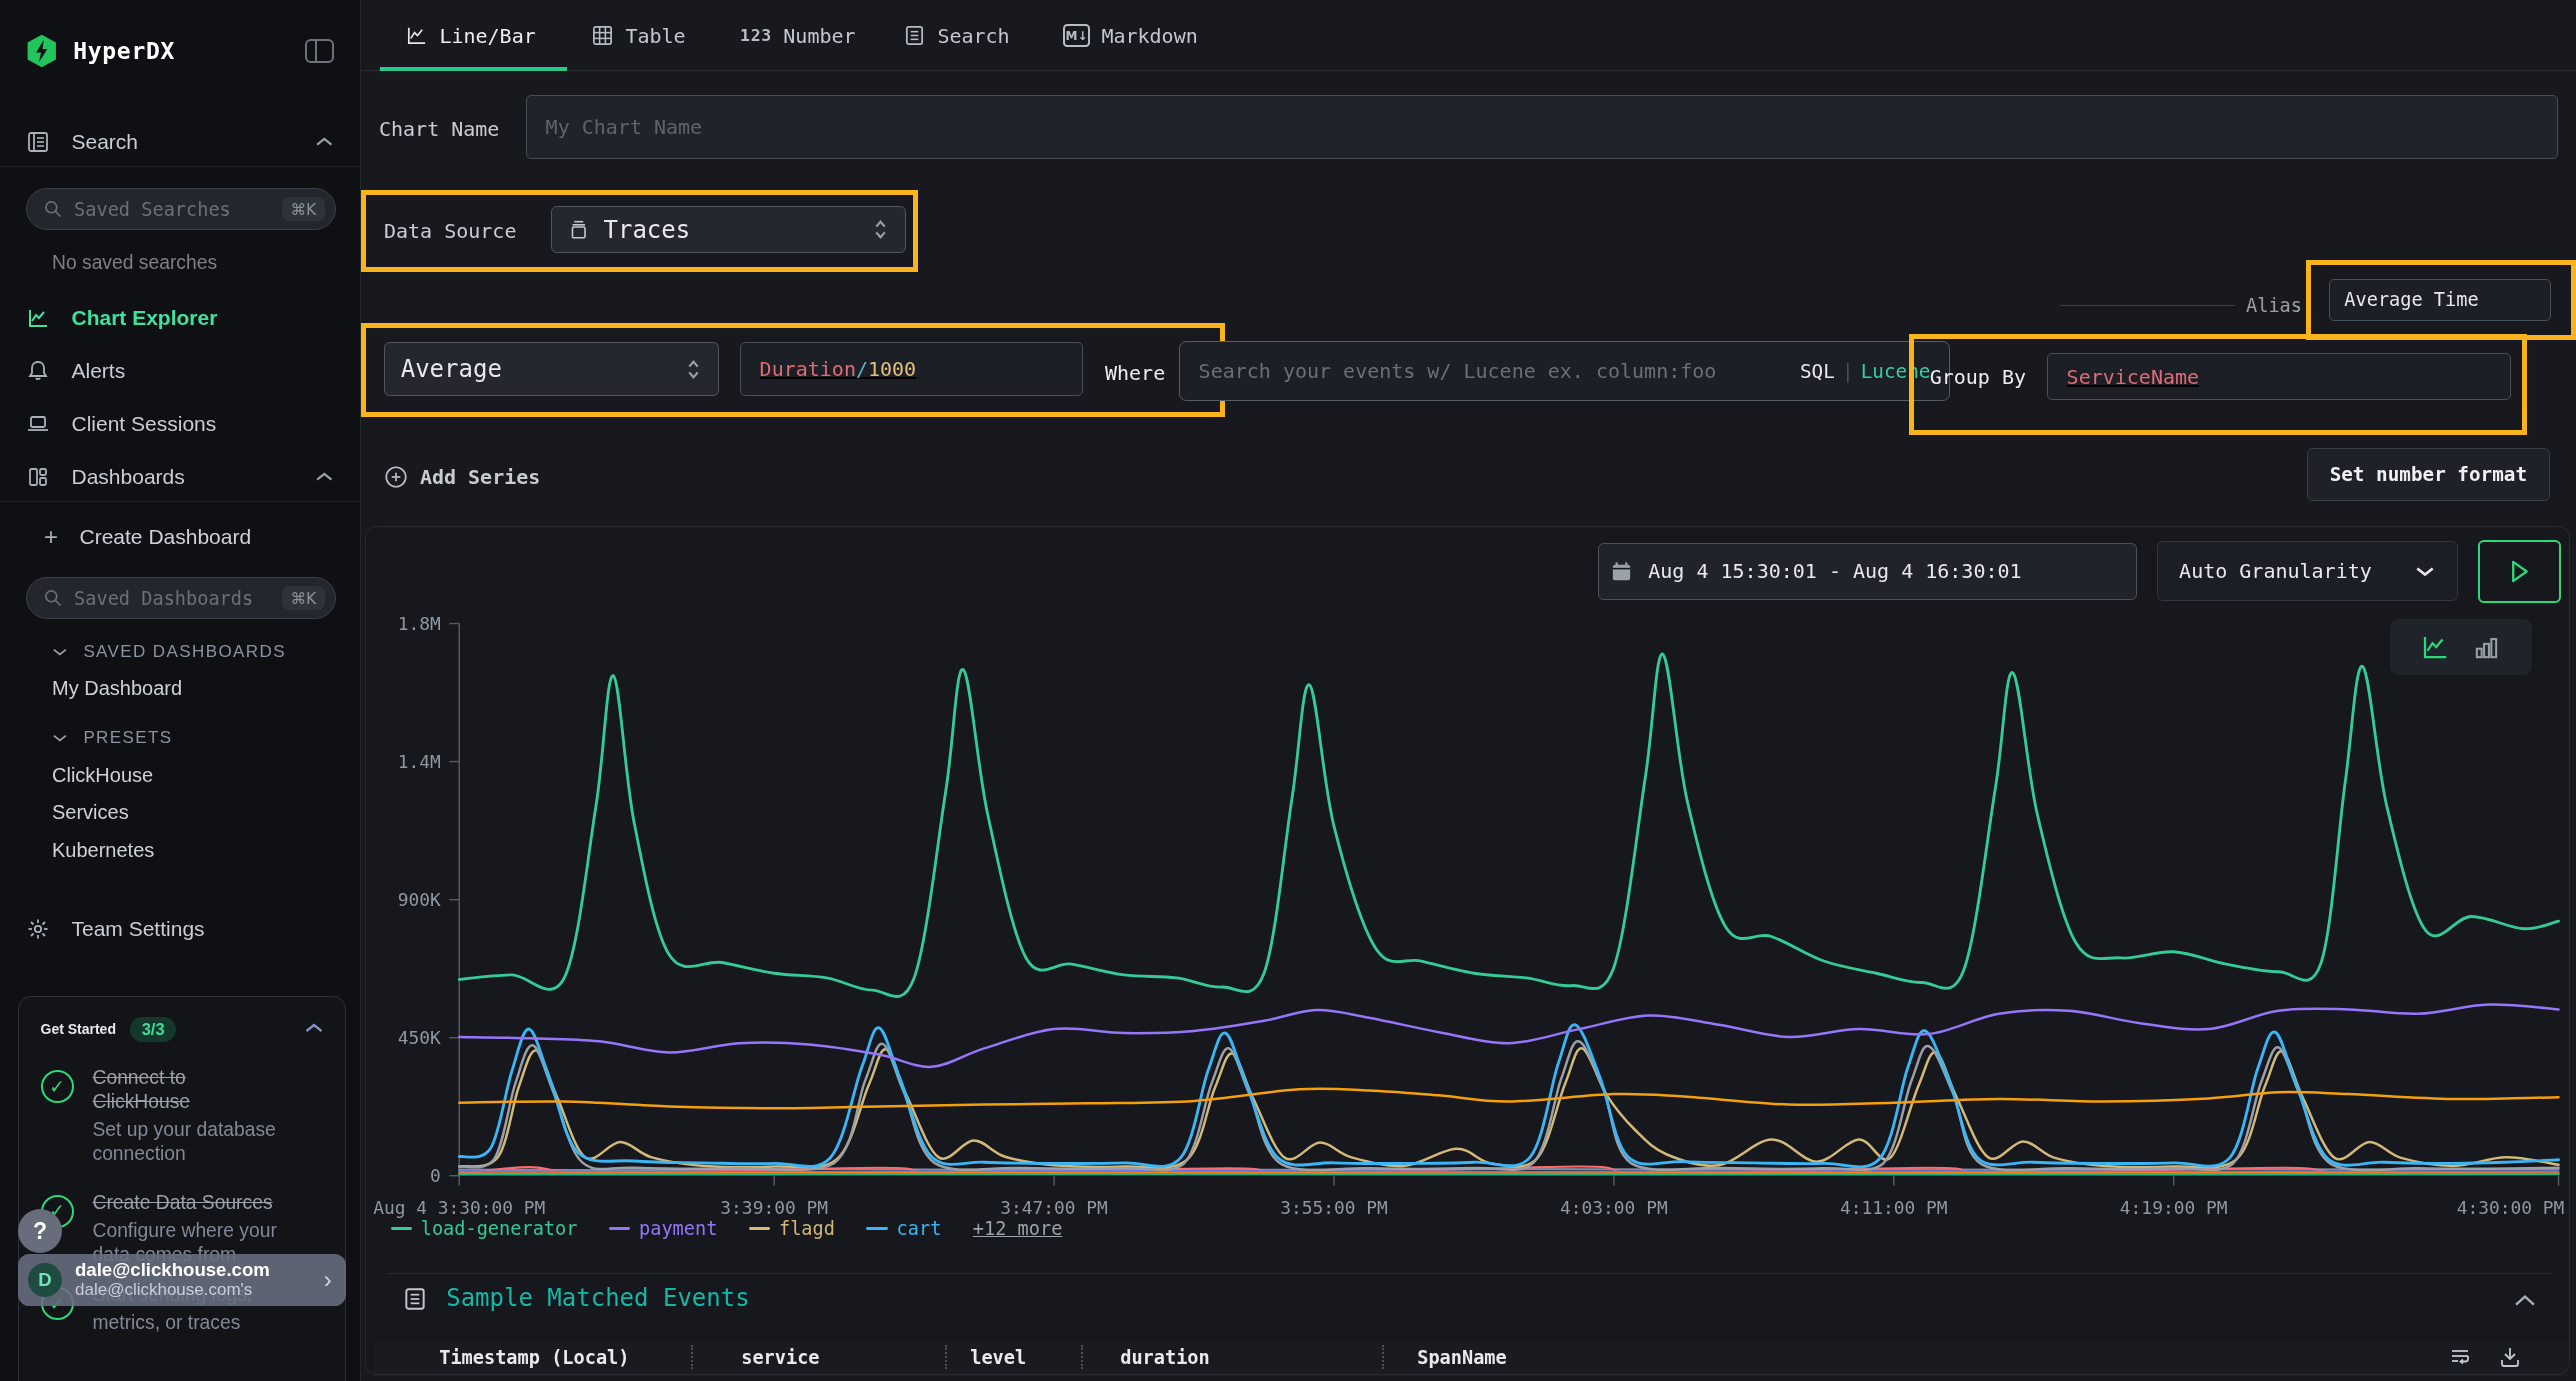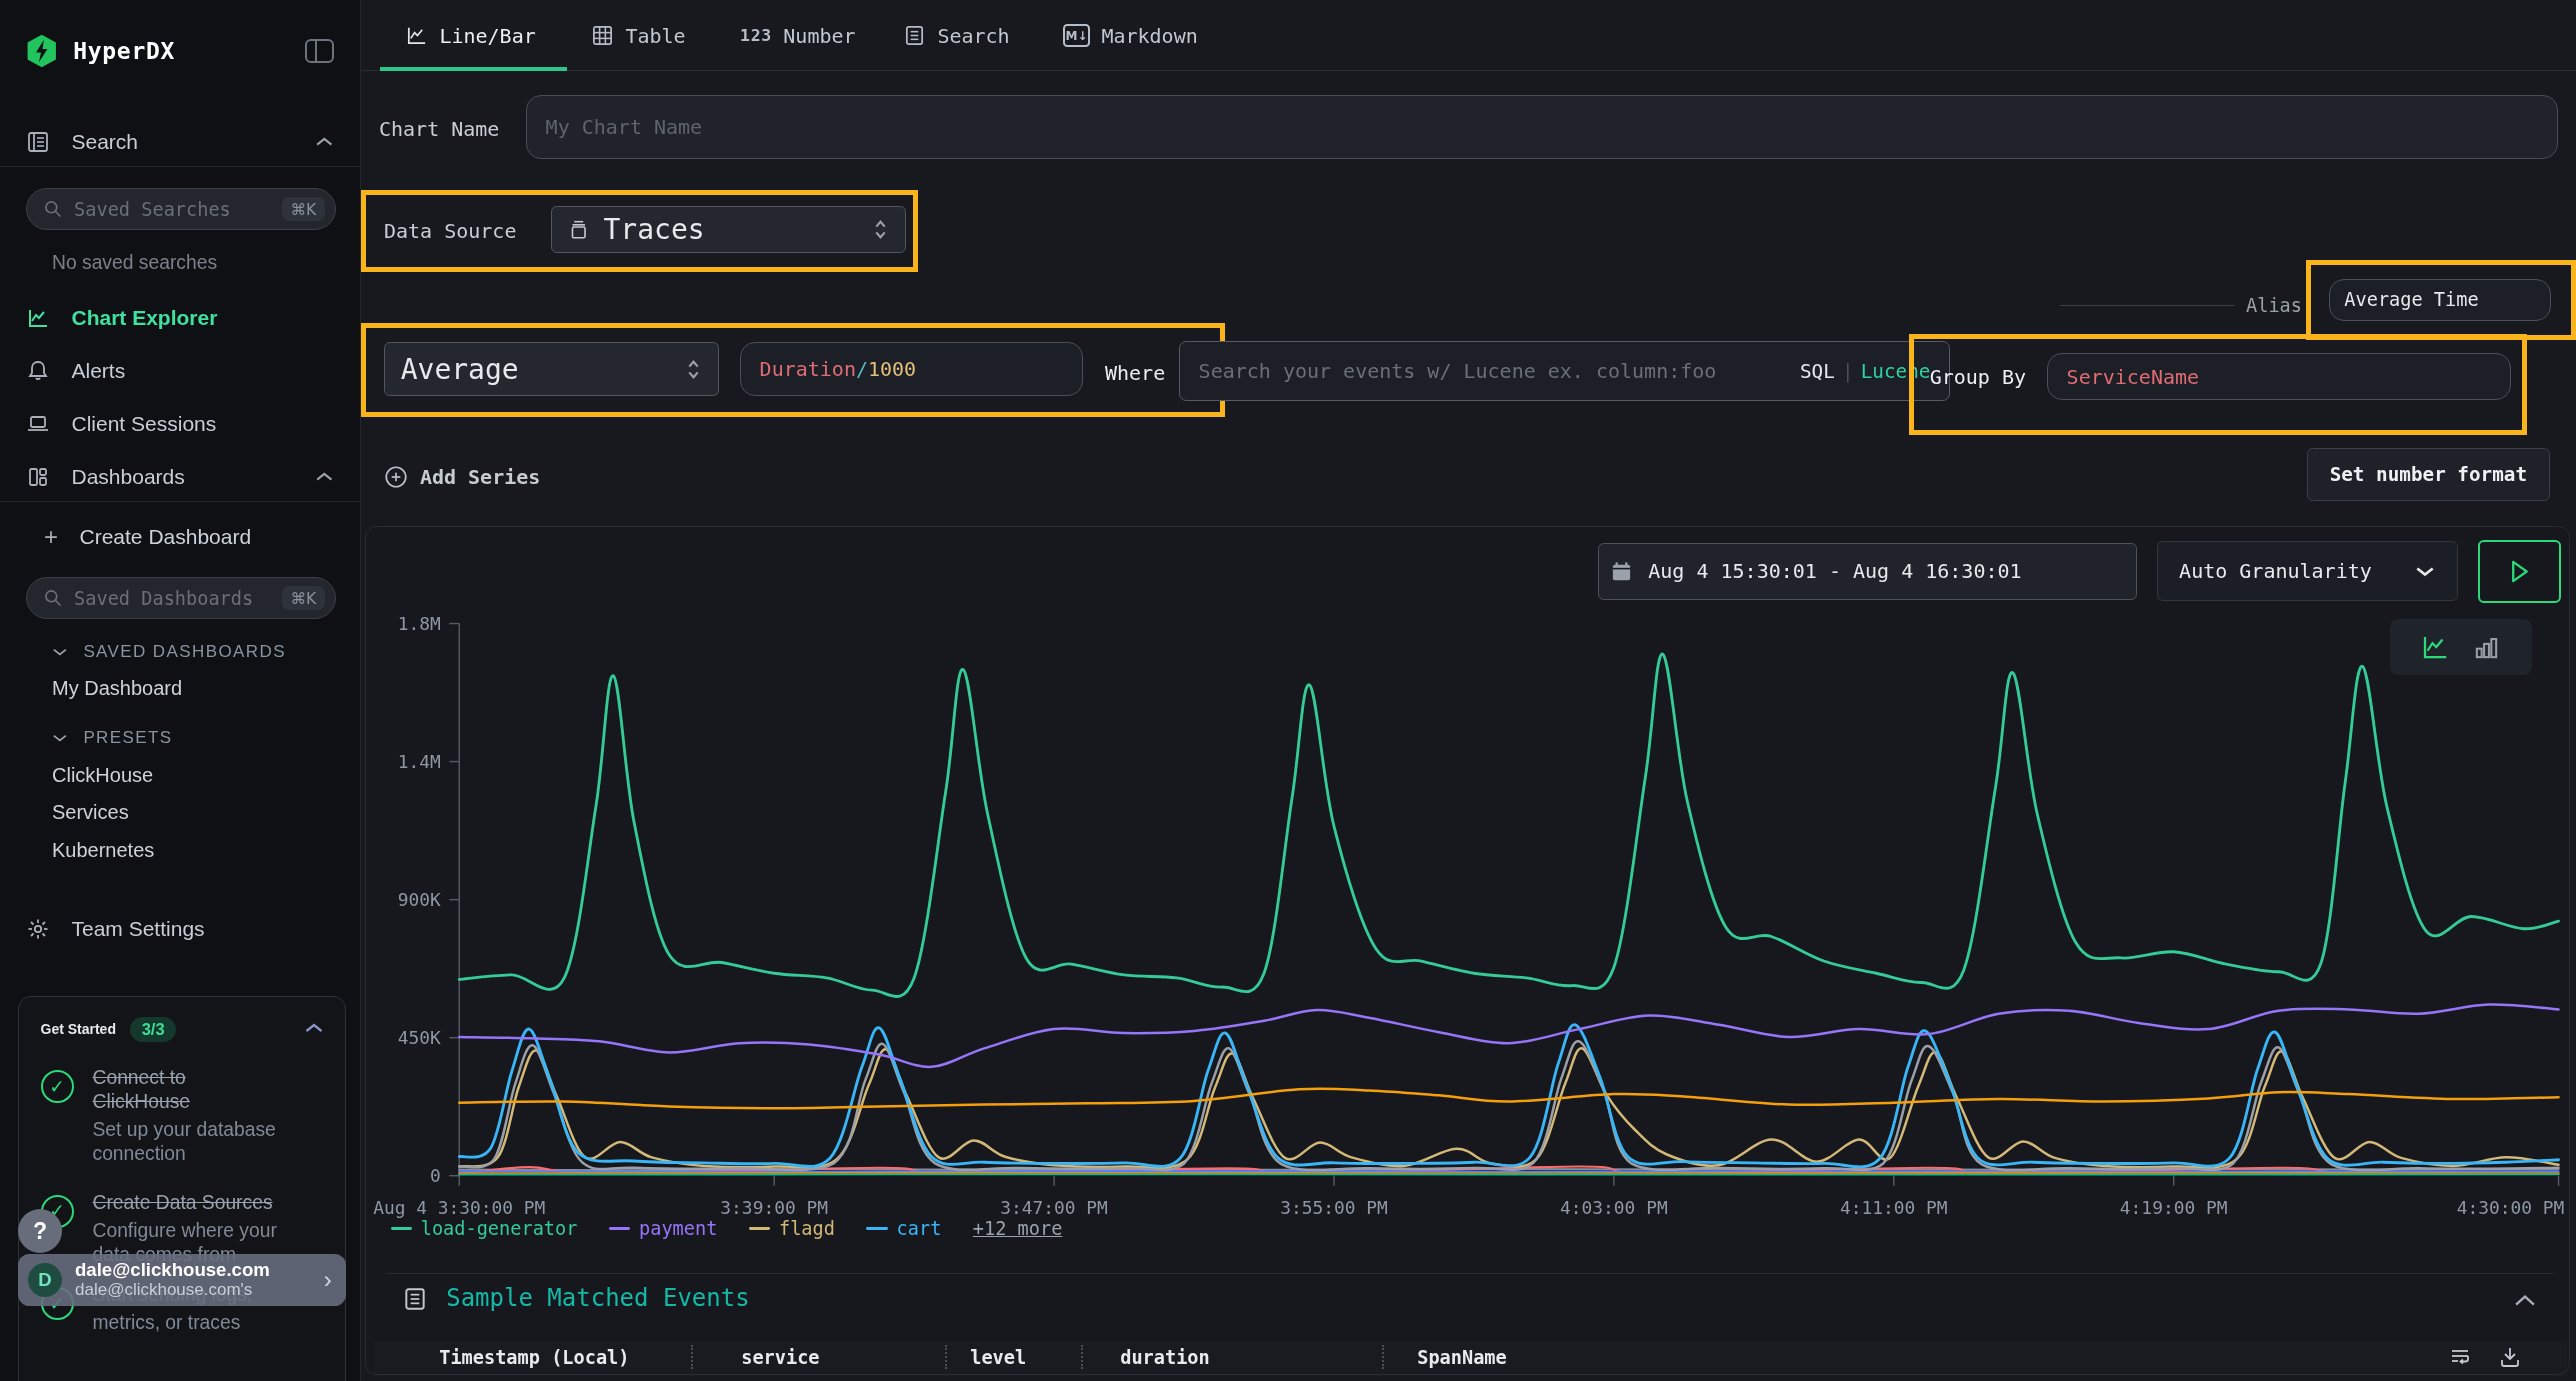--- a/index.html
+++ b/index.html
@@ -46,25 +46,25 @@
   
   .main { position:absolute; left:361px; top:0; width:2215px; height:1381px; }
   .tabs-border { position:absolute; left:0; top:70px; right:0; height:1.4px; background:#272b32; }
   .tab { position:absolute; top:20px; height:31.5px; display:flex; align-items:center; gap:11.4px; color:#c3c8d0; font-size:20px; }
   .tab.active { color:#eceef2; }
   .tab-underline { position:absolute; left:19.3px; top:67px; width:187px; height:4.3px; background:#2bc78a; }
   .num-ic { font-size:16.5px; font-weight:bold; color:#b7bdc6; letter-spacing:0.7px; }
   .md-ic { width:27px; height:23px; border:2.1px solid #b7bdc6; border-radius:4.3px; color:#b7bdc6; font-size:12px; font-weight:bold; display:flex; align-items:center; justify-content:center; font-family:"DejaVu Sans",sans-serif; }
 
   .form-label { position:absolute; color:#c9ced6; font-size:20px; }
-  .tbox { position:absolute; background:#202329; border:1.4px solid #474d57; border-radius:15px; }
+  .tbox { position:absolute; background:#202329; border:1.4px solid #474d57; border-radius:5px;text-decoration:underline; }
   .tbox input { width:100%; height:100%; background:transparent; border:none; outline:none; color:#e7e9ed; font-family:"DejaVu Sans Mono",monospace; font-size:20px; padding:0 18.6px; }
   .tbox input::placeholder { color:#5e646e; }
   .ybox { position:absolute; border:5.7px solid #f9b31b; }
-  .selectbox { position:absolute; background:#24272e; border:1.4px solid #51565f; border-radius:5.7px; display:flex; align-items:center; gap:14.3px; padding:0 15.7px; color:#e7e9ed; font-size:28px; }
+  .selectbox { position:absolute; background:#24272e; border:1.4px solid #51565f; border-radius:5.7px; display:flex; align-items:center; gap:14.3px; padding:0 15.7px; color:#e7e9ed; font-size:24px; }
   .selectbox .grow { flex:1; }
   .updown { margin-left:auto; }
   .darkbox { background:#1c1f25; border:1.4px solid #4a505a; }
   .code-red { color:#e06c75; } .code-cyan { color:#56b6c2; } .code-gold { color:#e2c07b; }
   .where-wrap { position:absolute; background:#1c1f25; border:1.4px solid #565c66; border-radius:7.2px; display:flex; align-items:center; padding:0 18.6px; gap:10px; }
   .where-wrap .ph { flex:1; color:#6a7078; font-size:20px; }
   .lang { font-size:19.3px; }
   .lang .sql { color:#e8eaee; } .lang .bar { color:#4a4f58; padding:0 7.2px; } .lang .lucene { color:#2dd4a0; }
   .dashline { position:absolute; height:1.4px; background:#3a3f46; }
 

